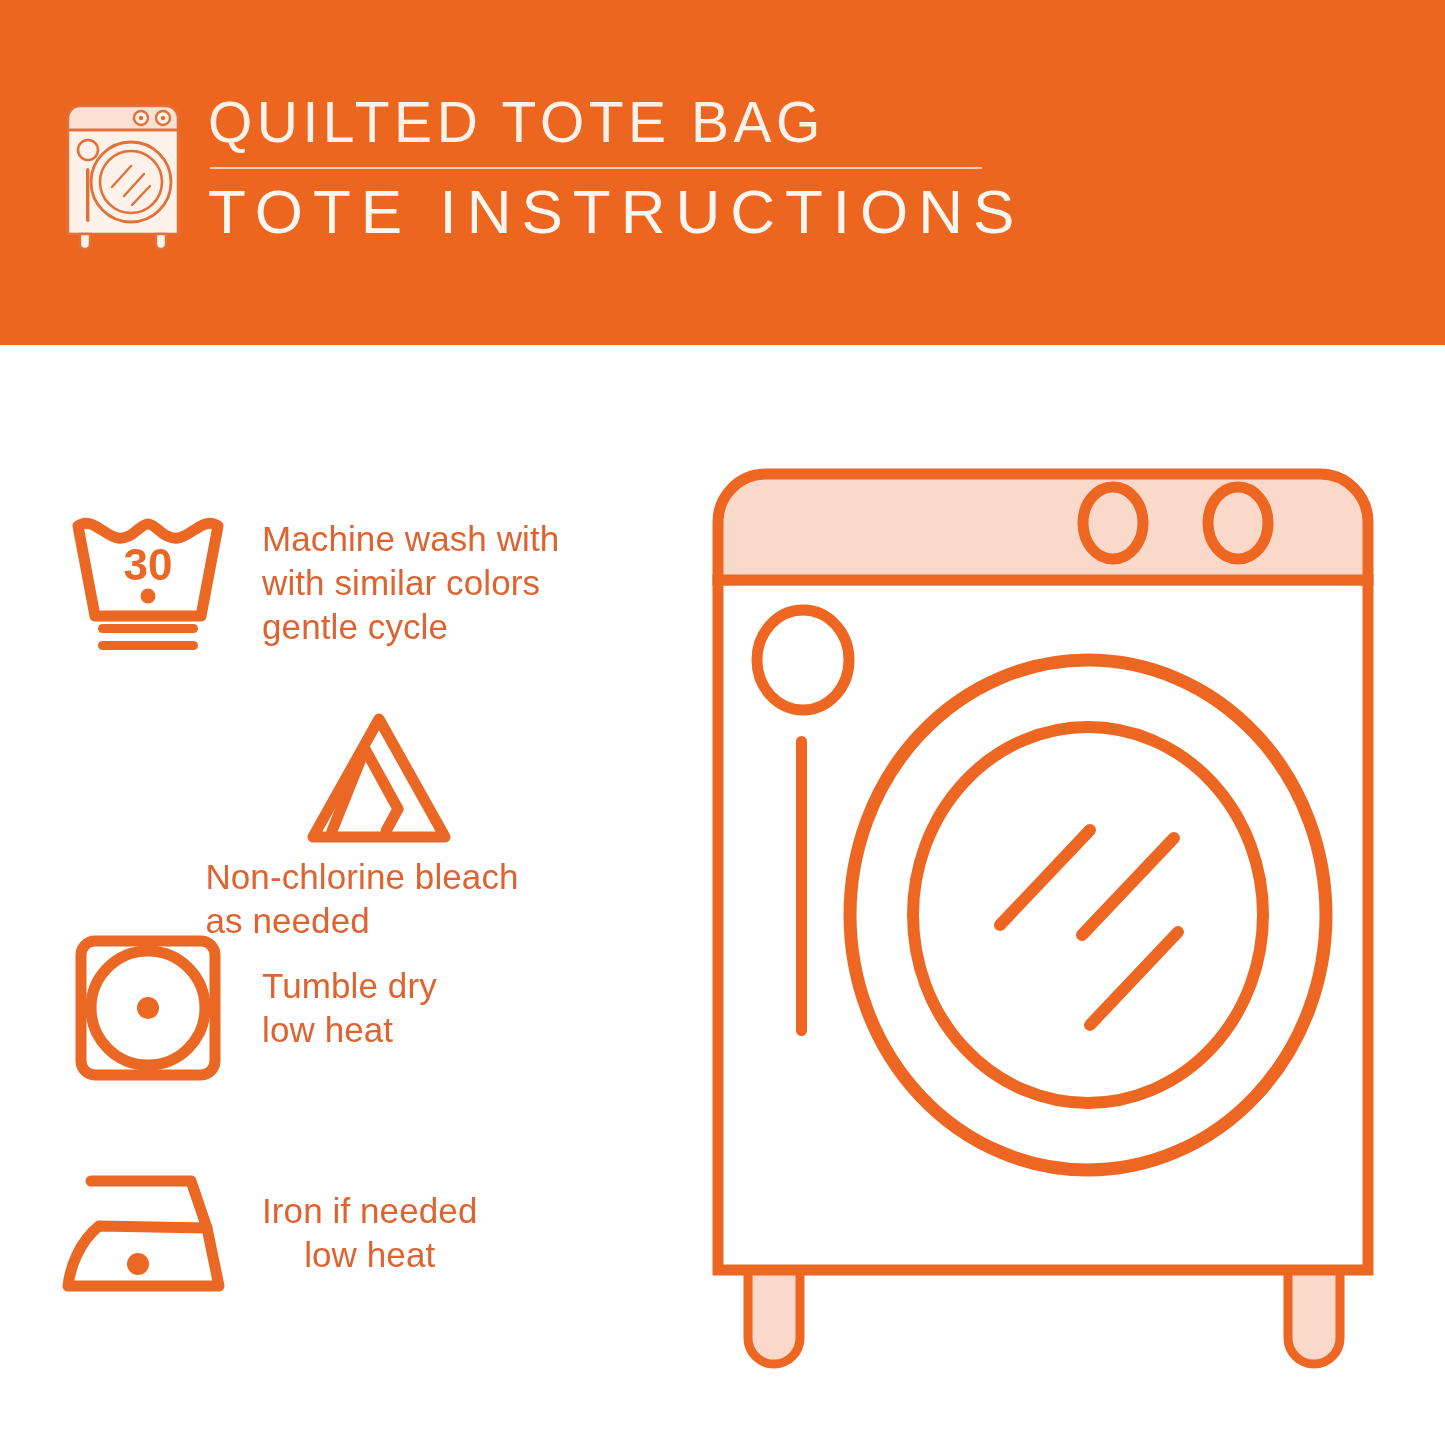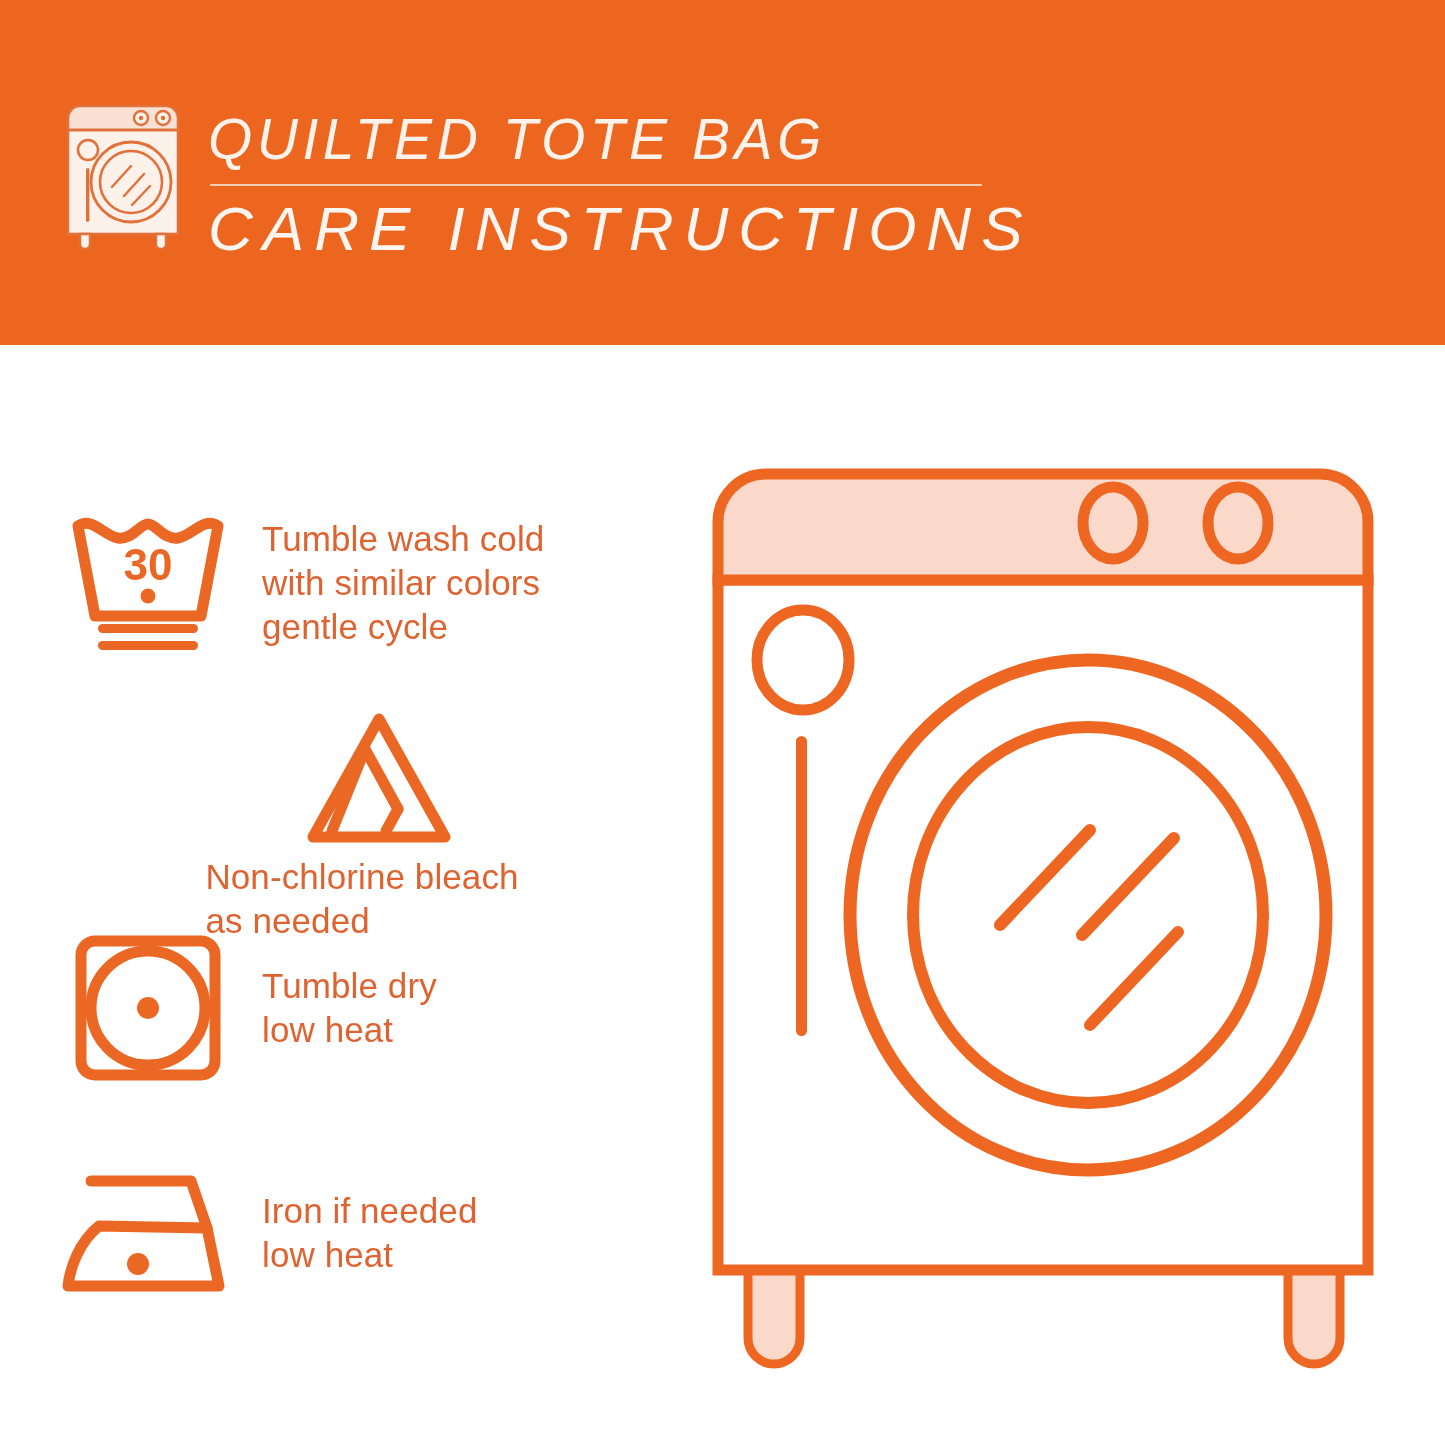--- a/index.html
+++ b/index.html
@@ -14,21 +14,21 @@
   
   .header-band{
     position:absolute; left:0; top:0; width:1445px; height:345px;
     background:#ED6620;
     display:flex; align-items:center;
   }
   .header-logo{
     position:absolute; left:62px; top:104px; width:122px; height:148px;
   }
   .header-text-block{
-    position:absolute; left:208px; top:108px; width:790px;font-style:italic;
+    position:absolute; left:208px; top:91px; width:790px;
   }
   .title-main{
     color:#FCF2EA;
     font-size:57px;
     line-height:62px;
     letter-spacing:4.5px;
     font-weight:400;
     white-space:nowrap;
   }
   .title-rule{
@@ -48,21 +48,21 @@
   
   .care-list{
     position:absolute; left:0; top:345px; width:700px; height:1100px;text-decoration:underline;
   }
   .care-row{
     position:absolute; left:0; width:700px; display:flex; align-items:center;
   }
   .care-row.r0{ top:150px; height:175px; }
   .care-row.r1{ top:360px; height:175px;flex-direction:column; }
   .care-row.r2{ top:575px; height:175px; }
-  .care-row.r3{ top:800px; height:175px; }
+  .care-row.r3{ top:800px; height:175px;text-align:center; }
 
   .care-symbol{
     width:180px; min-width:180px; height:160px;
     display:flex; align-items:center; justify-content:center;
     margin-left:58px;
   }
   .care-label{
     color:#DE6330;
     font-size:35px;
     line-height:44px;
@@ -110,21 +110,21 @@
       </g>
 
       <path d="M18 130 v10 a5 5 0 0 0 10 0 v-10 z" fill="#FCF2EA" stroke="#E2703A" stroke-width="2.4"></path>
       <path d="M94 130 v10 a5 5 0 0 0 10 0 v-10 z" fill="#FCF2EA" stroke="#E2703A" stroke-width="2.4"></path>
     </svg>
   </div>
 
   <div class="header-text-block">
     <div class="title-main">QUILTED TOTE BAG</div>
     <div class="title-rule"></div>
-    <div class="title-sub">CARE INSTRUCTIONS</div>
+    <div class="title-sub">TOTE INSTRUCTIONS</div>
   </div>
 </div>
 
 <div class="care-list">
 
   <div class="care-row r0">
     <div class="care-symbol">
       <svg viewBox="0 0 160 150" width="160" height="150" aria-hidden="true">
         <g fill="none" stroke="#EA6724" stroke-width="11" stroke-linecap="round" stroke-linejoin="round">
 
@@ -133,21 +133,21 @@
         </g>
 
         <text x="80" y="72" fill="#EA6724" font-family="Liberation Sans, sans-serif" font-size="44" font-weight="bold" text-anchor="middle">30</text>
 
         <circle cx="80" cy="88" r="7.5" fill="#EA6724"></circle>
 
         <rect x="30" y="116" width="100" height="9" rx="4.5" fill="#EA6724"></rect>
         <rect x="30" y="133" width="100" height="9" rx="4.5" fill="#EA6724"></rect>
       </svg>
     </div>
-    <div class="care-label">Tumble wash cold
+    <div class="care-label">Machine wash with
 with similar colors
 gentle cycle</div>
   </div>
 
   <div class="care-row r1">
     <div class="care-symbol">
       <svg viewBox="0 0 160 150" width="160" height="150" aria-hidden="true">
         <g fill="none" stroke="#EA6724" stroke-width="11" stroke-linecap="round" stroke-linejoin="round">
           <polygon points="80,14 146,132 14,132"></polygon>
           <line x1="66" y1="44" x2="33" y2="126"></line>

